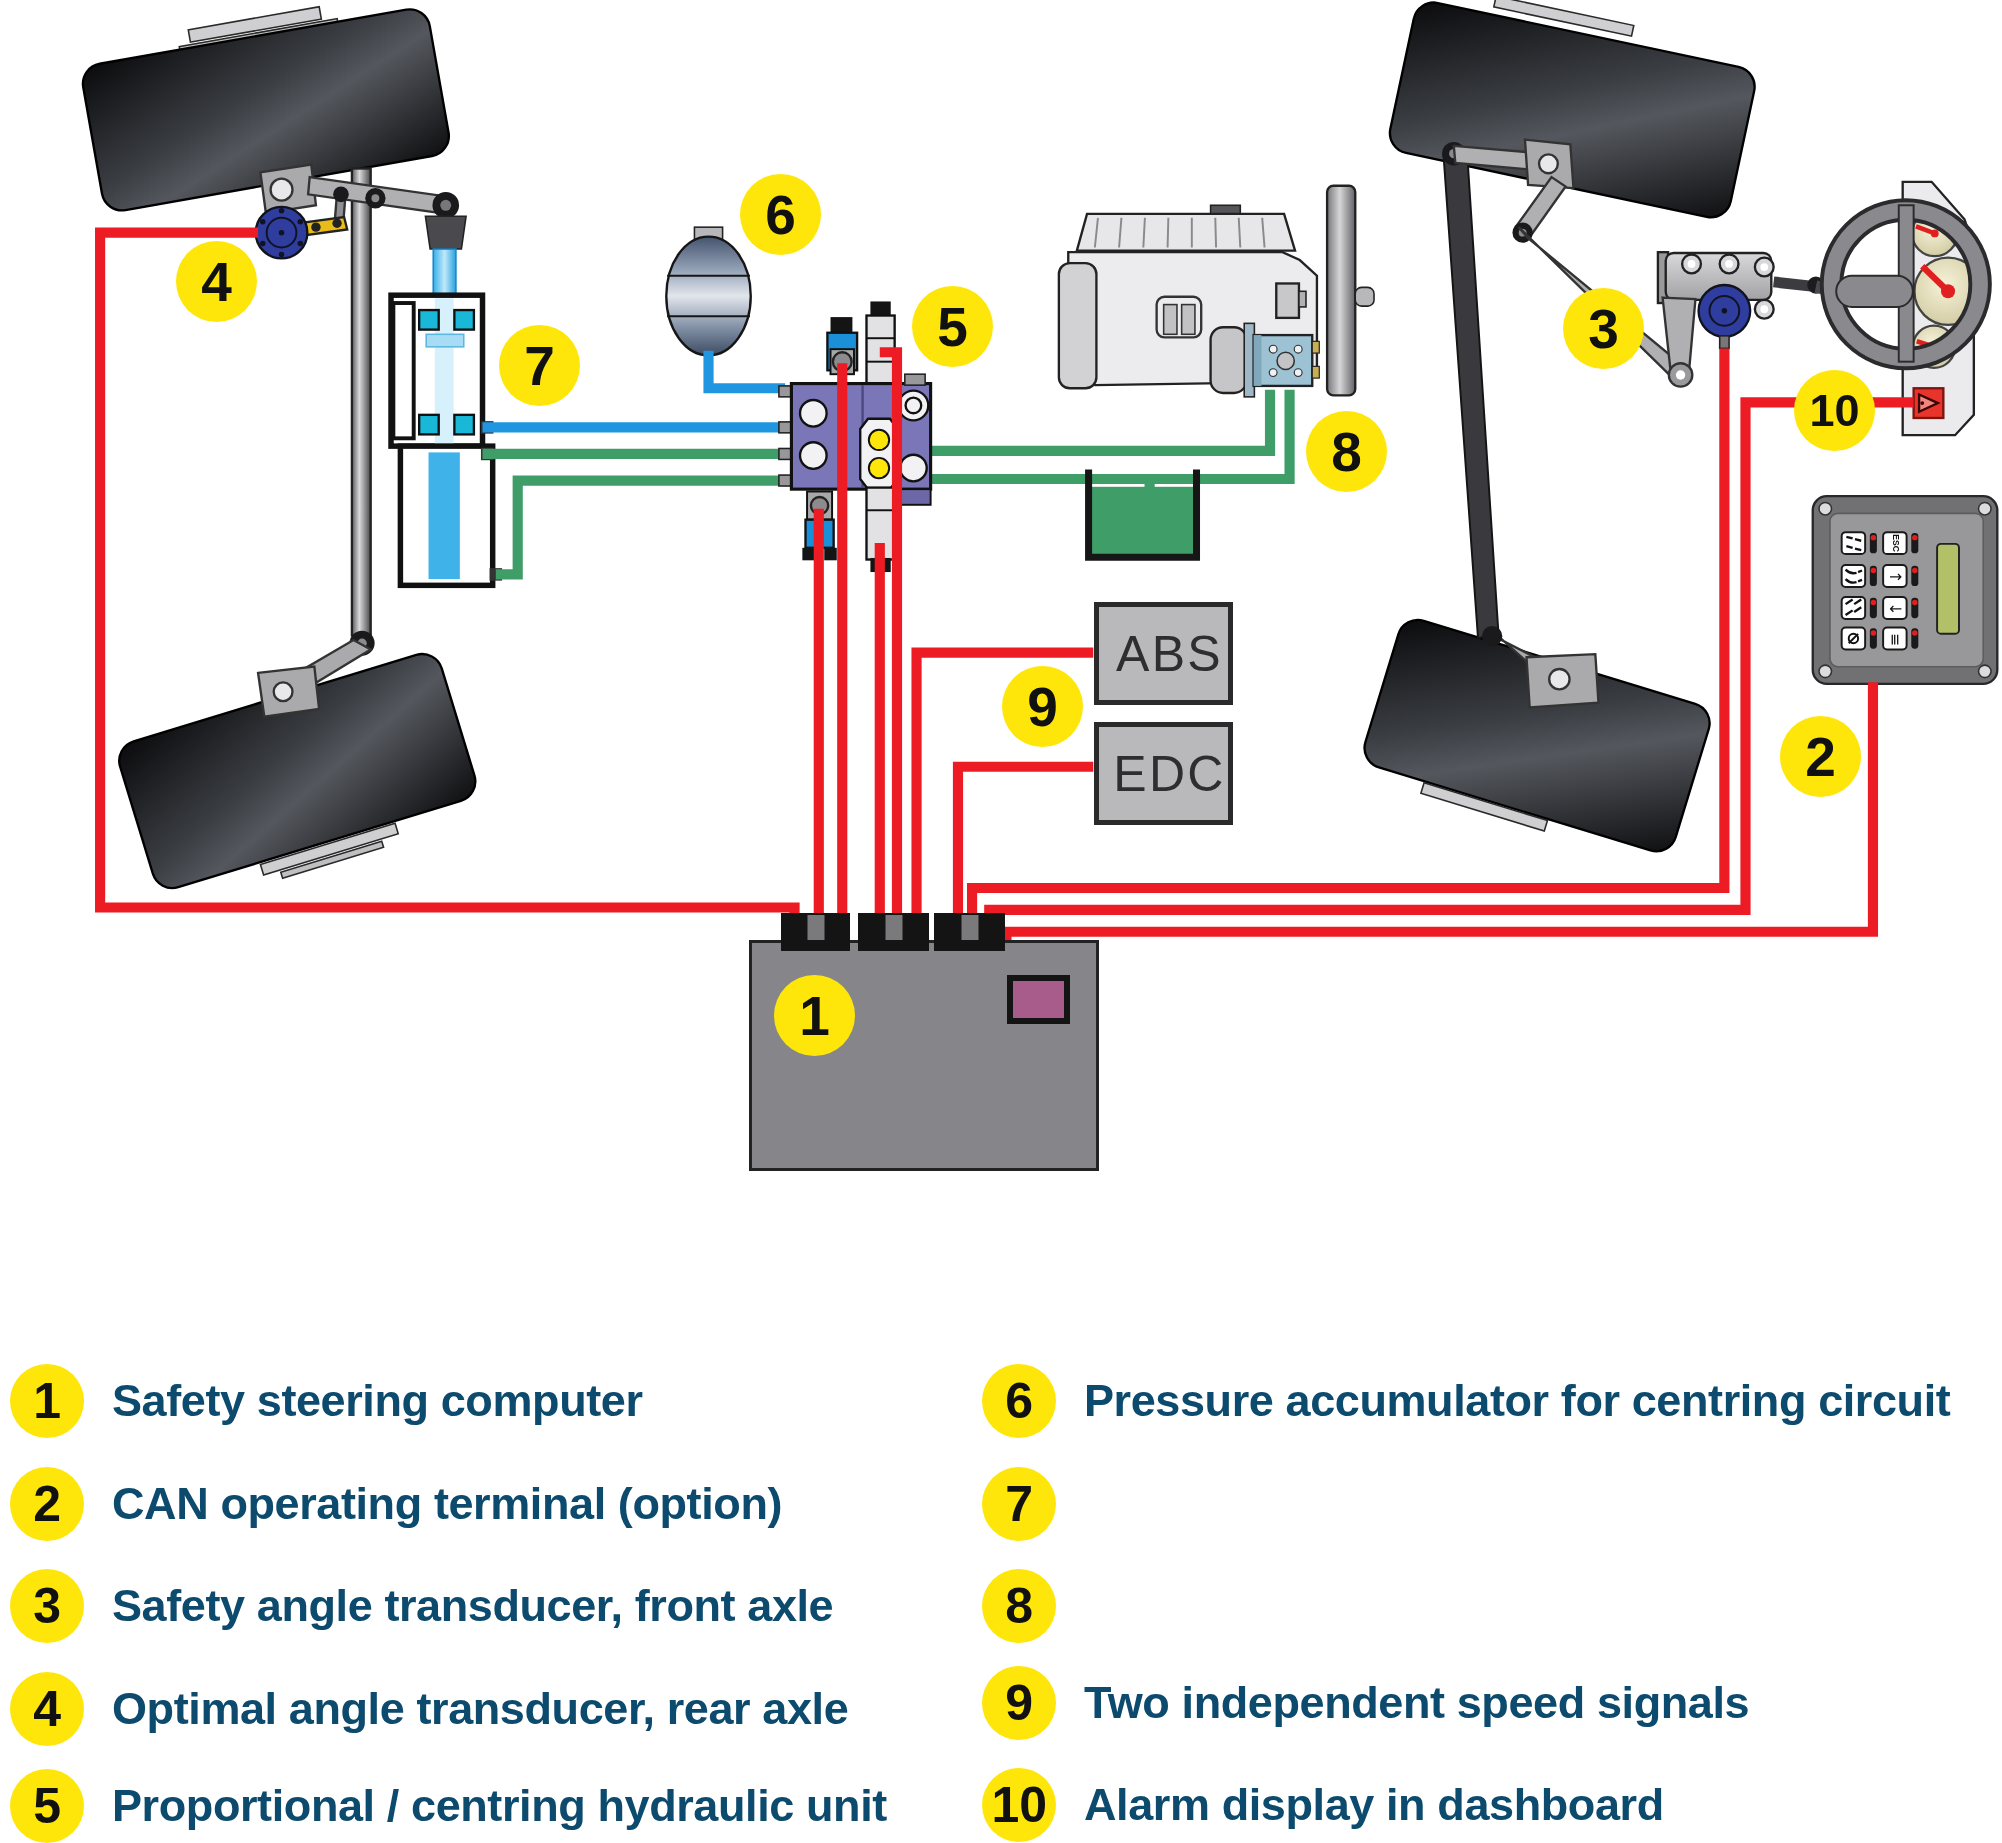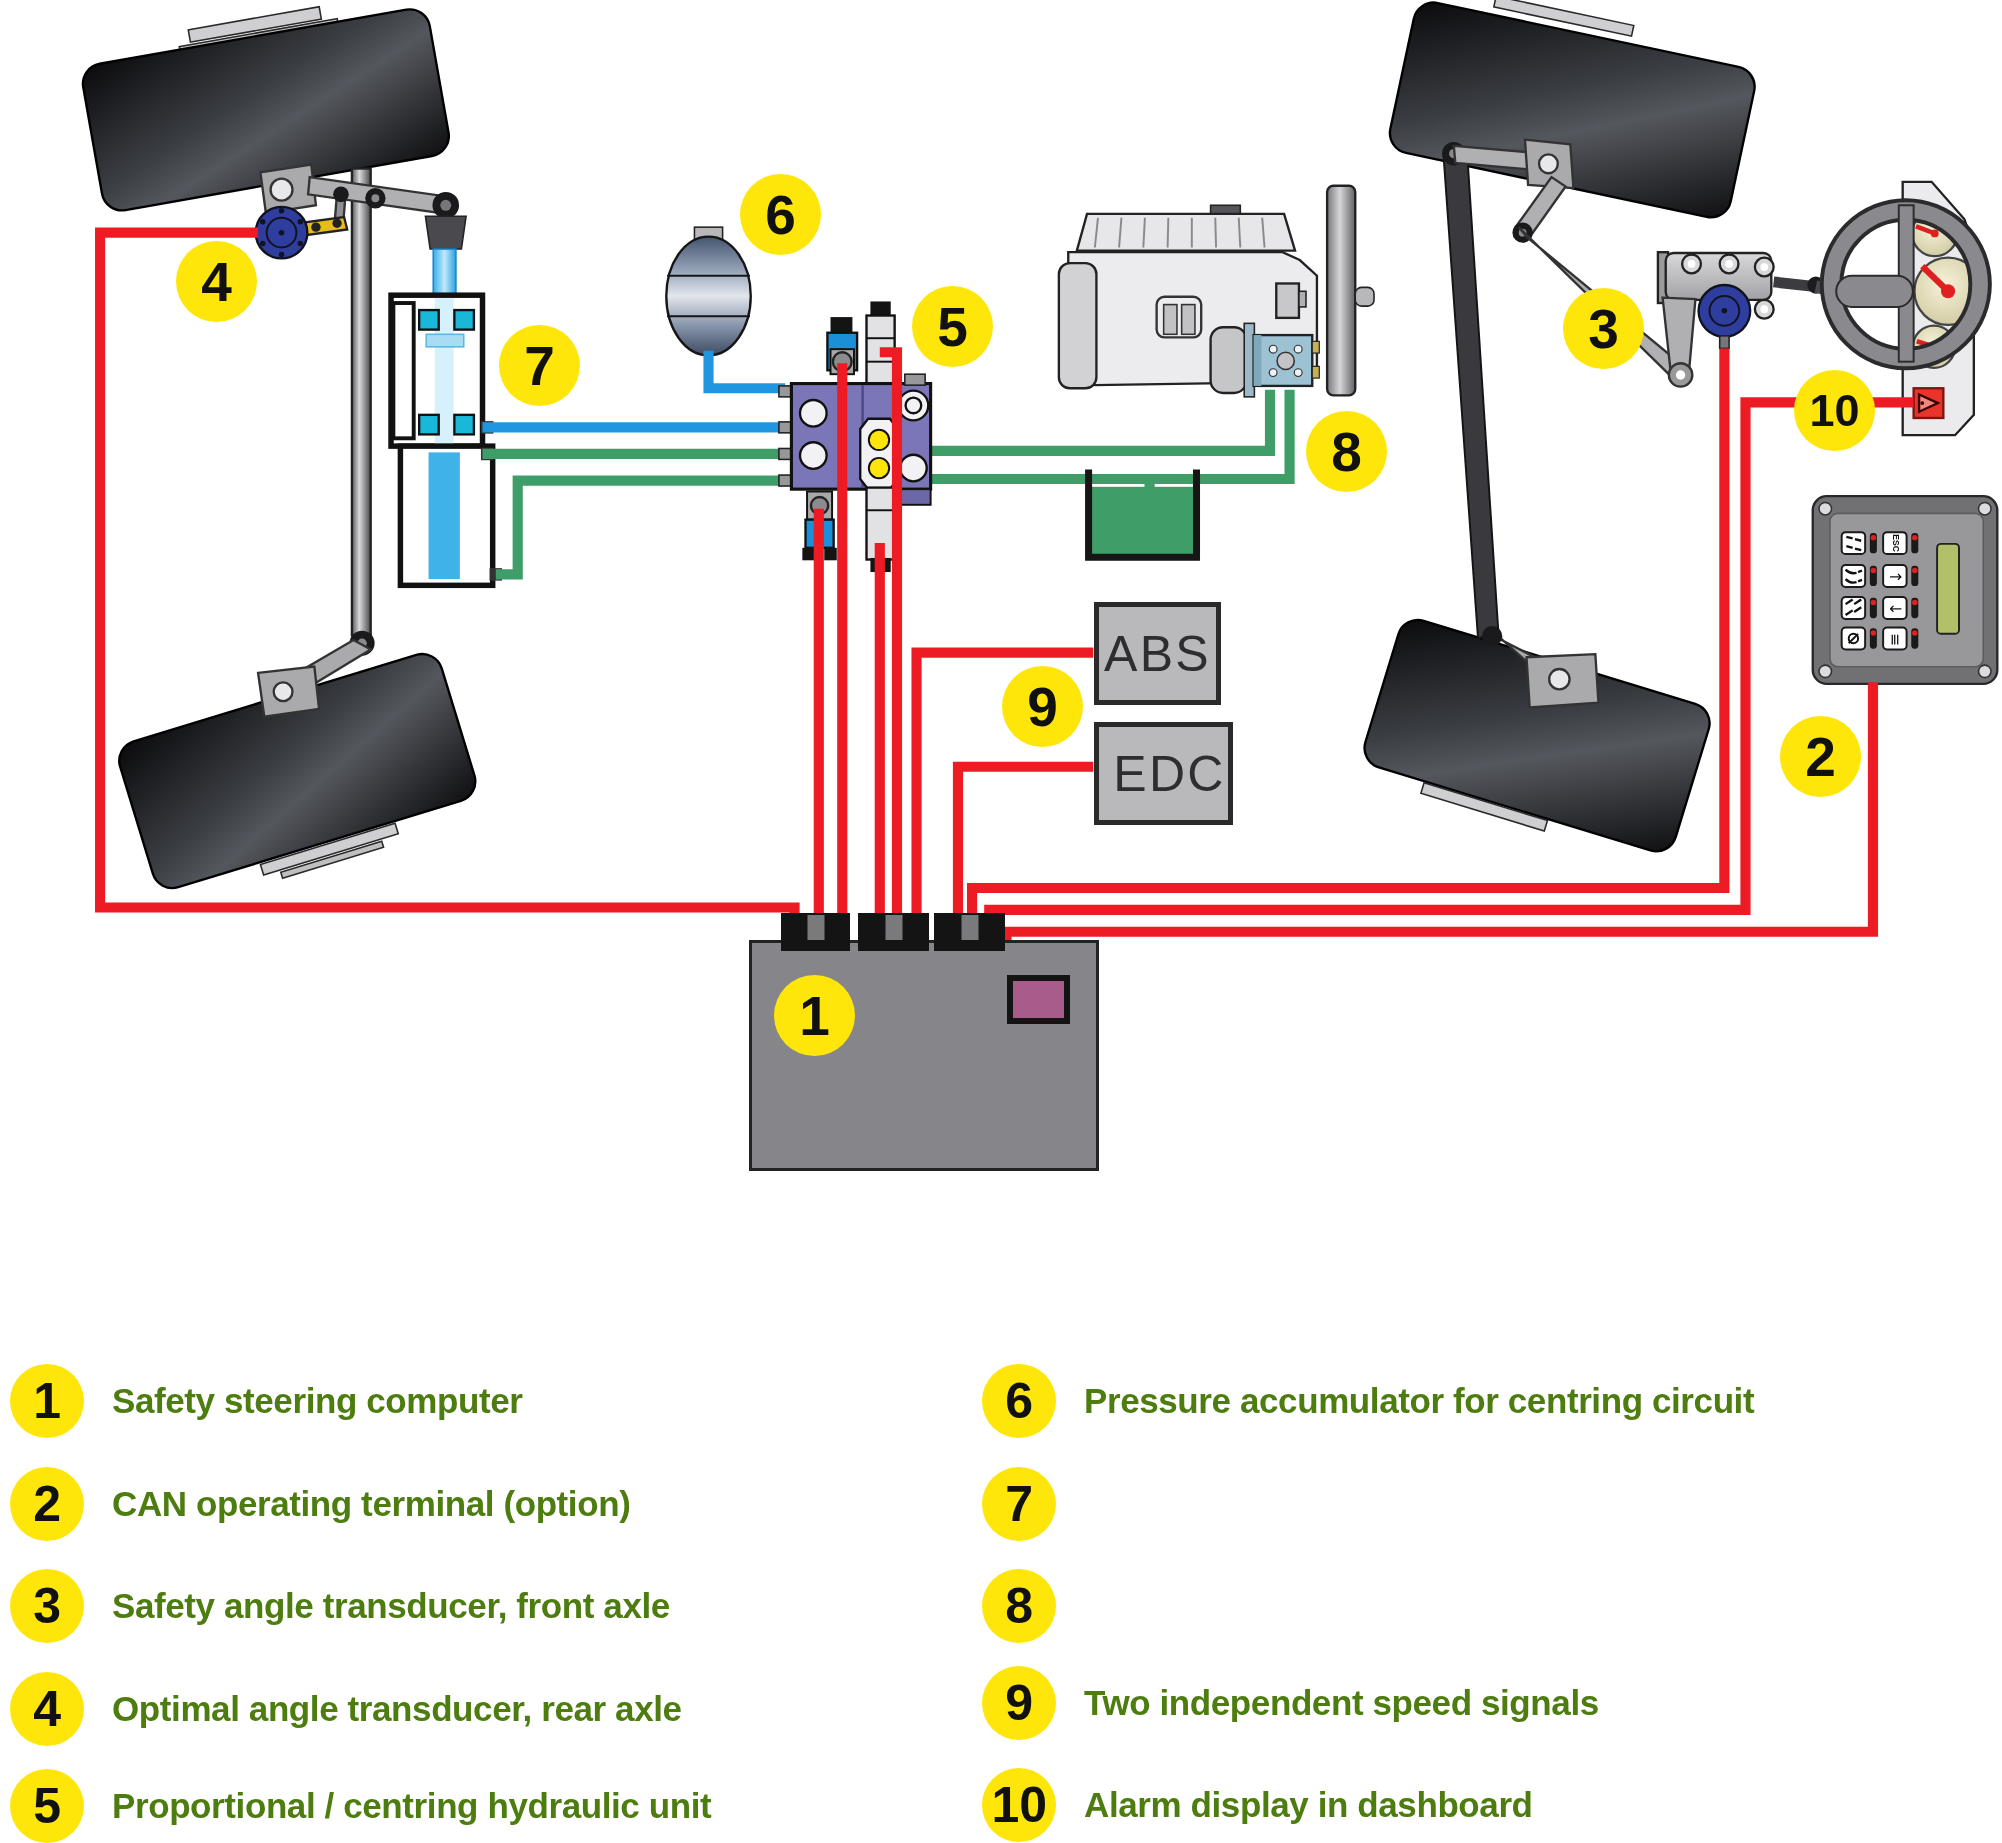--- a/index.html
+++ b/index.html
@@ -14,21 +14,21 @@
   .connector{position:absolute;width:71px;height:38px;background:#141414;z-index:12;}
   .connector .tab{position:absolute;left:50%;top:1.6px;transform:translateX(-50%);width:17px;height:25px;background:#7a7a7c;}
   .led{position:absolute;left:1007px;top:975px;width:51px;height:37px;background:#a85c8c;border:6.3px solid #141414;z-index:12;}
   .sigbox{position:absolute;width:117px;height:93px;background:#b9b9bb;border:5.5px solid #2a2a2a;z-index:10;
           display:flex;align-items:center;justify-content:center;font-size:50px;letter-spacing:2.3px;color:#2e2e30;}
   .title{position:absolute;left:11px;top:1170px;font-weight:bold;font-size:36px;color:#000;letter-spacing:-0.8px;z-index:20;}
   .title sup{font-size:19px;}
   .legend-row{position:absolute;height:74px;z-index:20;}
   .legend-circle{position:absolute;width:74px;height:74px;border-radius:50%;background:#ffe60a;
                  display:flex;align-items:center;justify-content:center;font-weight:bold;font-size:50px;color:#111;}
-  .legend-label{position:absolute;top:50%;transform:translateY(-50%);font-weight:bold;font-size:35px;letter-spacing:-0.4px;color:#4d7c0f;white-space:nowrap;}
+  .legend-label{position:absolute;top:50%;transform:translateY(-50%);font-weight:bold;font-size:45px;letter-spacing:-0.4px;color:#0c4a6e;white-space:nowrap;}
 </style>
 </head>
 <body>
 
 <div class="stage">
 
 <svg class="layer" width="2002" height="1844" viewBox="0 0 2560 2357">
   <defs>
     <linearGradient id="tireG" x1="0" y1="0" x2="1" y2="1">
       <stop offset="0" stop-color="#0a0a0c"></stop>
@@ -376,21 +376,21 @@
       <div class="tab"></div>
     </div>
 <div class="connector" style="left:858px;top:913px;">
       <div class="tab"></div>
     </div>
 <div class="connector" style="left:934px;top:913px;">
       <div class="tab"></div>
     </div>
 <div class="led"></div>
 
-<div class="sigbox" style="left:1094px;top:602px;">
+<div class="sigbox" style="left:1094px;top:602px;padding-left:12px;">
   <span>ABS</span>
 </div>
 <div class="sigbox" style="left:1094px;top:722px;padding-left:12px;">
   <span>EDC</span>
 </div>
 
 <div class="marker" style="left:774px;top:975px;">
       <span>1</span>
     </div>
 <div class="marker" style="left:1780px;top:716px;">

